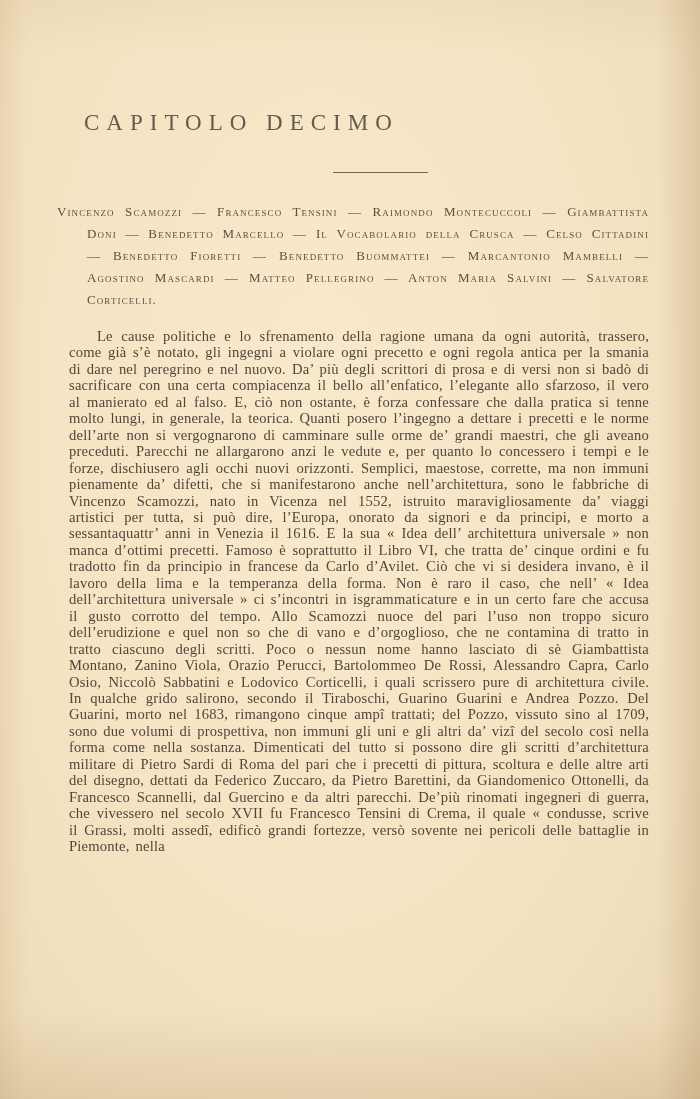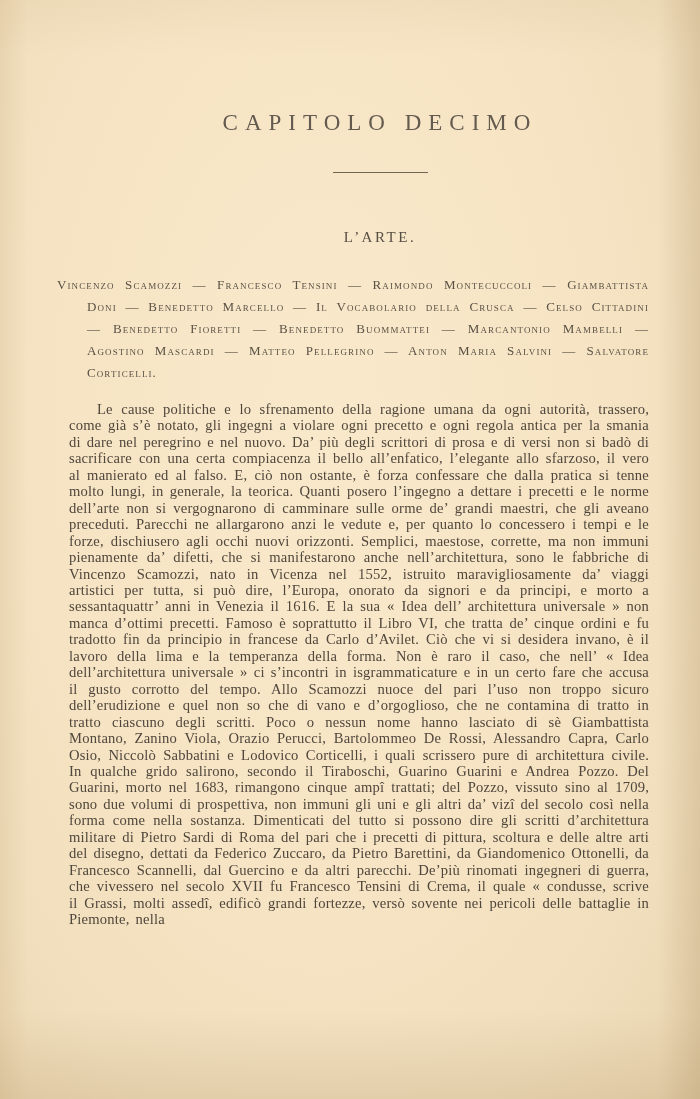--- a/index.html
+++ b/index.html
@@ -17,21 +17,21 @@
     background:
       linear-gradient(to right, rgba(190,160,110,0.18) 0%, rgba(190,160,110,0) 4%, rgba(190,160,110,0) 94%, rgba(170,140,95,0.28) 100%),
       linear-gradient(to bottom, rgba(190,160,110,0.10) 0%, rgba(190,160,110,0) 5%, rgba(190,160,110,0) 92%, rgba(175,145,100,0.22) 100%),
       radial-gradient(ellipse at 46% 38%, #f9e9cb 0%, #f6e4c4 48%, #f0debc 78%, #e9d5b0 100%);
     font-family: "Liberation Serif", "DejaVu Serif", serif;
     color: #50473d;
     overflow: hidden;
   }
   .chapter-title {
     margin: 0;
-    text-align: center;
+    text-align: left;
     transform: translateX(27px);
     font-size: 23px;
     font-weight: normal;
     letter-spacing: 7px;
     color: #645b50;
     white-space: nowrap;
   }
   .divider {
     display: block;
     width: 95px;
@@ -76,19 +76,18 @@
 </style>
 </head>
 <body>
 
 <div class="page">
 
   <h1 class="chapter-title">CAPITOLO DECIMO</h1>
 
   <hr class="divider">
 
-  <h2 class="section-title">L’ARTE.</h2>
 
   <p class="names">Vincenzo Scamozzi — Francesco Tensini — Raimondo Montecuccoli — Giambattista Doni — Benedetto Marcello — Il Vocabolario della Crusca — Celso Cittadini — Benedetto Fioretti — Benedetto Buommattei — Marcantonio Mambelli — Agostino Mascardi — Matteo Pellegrino — Anton Maria Salvini — Salvatore Corticelli.</p>
 
   <p class="body-text">Le cause politiche e lo sfrenamento della ragione umana da ogni autorità, trassero, come già s’è notato, gli ingegni a violare ogni precetto e ogni regola antica per la smania di dare nel peregrino e nel nuovo. Da’ più degli scrittori di prosa e di versi non si badò di sacrificare con una certa compiacenza il bello all’enfatico, l’elegante allo sfarzoso, il vero al manierato ed al falso. E, ciò non ostante, è forza confessare che dalla pratica si tenne molto lungi, in generale, la teorica. Quanti posero l’ingegno a dettare i precetti e le norme dell’arte non si vergognarono di camminare sulle orme de’ grandi maestri, che gli aveano preceduti. Parecchi ne allargarono anzi le vedute e, per quanto lo concessero i tempi e le forze, dischiusero agli occhi nuovi orizzonti. Semplici, maestose, corrette, ma non immuni pienamente da’ difetti, che si manifestarono anche nell’architettura, sono le fabbriche di Vincenzo Scamozzi, nato in Vicenza nel 1552, istruito maravigliosamente da’ viaggi artistici per tutta, si può dire, l’Europa, onorato da signori e da principi, e morto a sessantaquattr’ anni in Venezia il 1616. E la sua « Idea dell’ architettura universale » non manca d’ottimi precetti. Famoso è soprattutto il Libro VI, che tratta de’ cinque ordini e fu tradotto fin da principio in francese da Carlo d’Avilet. Ciò che vi si desidera invano, è il lavoro della lima e la temperanza della forma. Non è raro il caso, che nell’ « Idea dell’architettura universale » ci s’incontri in isgrammaticature e in un certo fare che accusa il gusto corrotto del tempo. Allo Scamozzi nuoce del pari l’uso non troppo sicuro dell’erudizione e quel non so che di vano e d’orgoglioso, che ne contamina di tratto in tratto ciascuno degli scritti. Poco o nessun nome hanno lasciato di sè Giambattista Montano, Zanino Viola, Orazio Perucci, Bartolommeo De Rossi, Alessandro Capra, Carlo Osio, Niccolò Sabbatini e Lodovico Corticelli, i quali scrissero pure di architettura civile. In qualche grido salirono, secondo il Tiraboschi, Guarino Guarini e Andrea Pozzo. Del Guarini, morto nel 1683, rimangono cinque ampî trattati; del Pozzo, vissuto sino al 1709, sono due volumi di prospettiva, non immuni gli uni e gli altri da’ vizî del secolo così nella forma come nella sostanza. Dimenticati del tutto si possono dire gli scritti d’architettura militare di Pietro Sardi di Roma del pari che i precetti di pittura, scoltura e delle altre arti del disegno, dettati da Federico Zuccaro, da Pietro Barettini, da Giandomenico Ottonelli, da Francesco Scannelli, dal Guercino e da altri parecchi. De’più rinomati ingegneri di guerra, che vivessero nel secolo XVII fu Francesco Tensini di Crema, il quale « condusse, scrive il Grassi, molti assedî, edificò grandi fortezze, versò sovente nei pericoli delle battaglie in Piemonte, nella</p>
 
 </div>
 
 </body></html>

